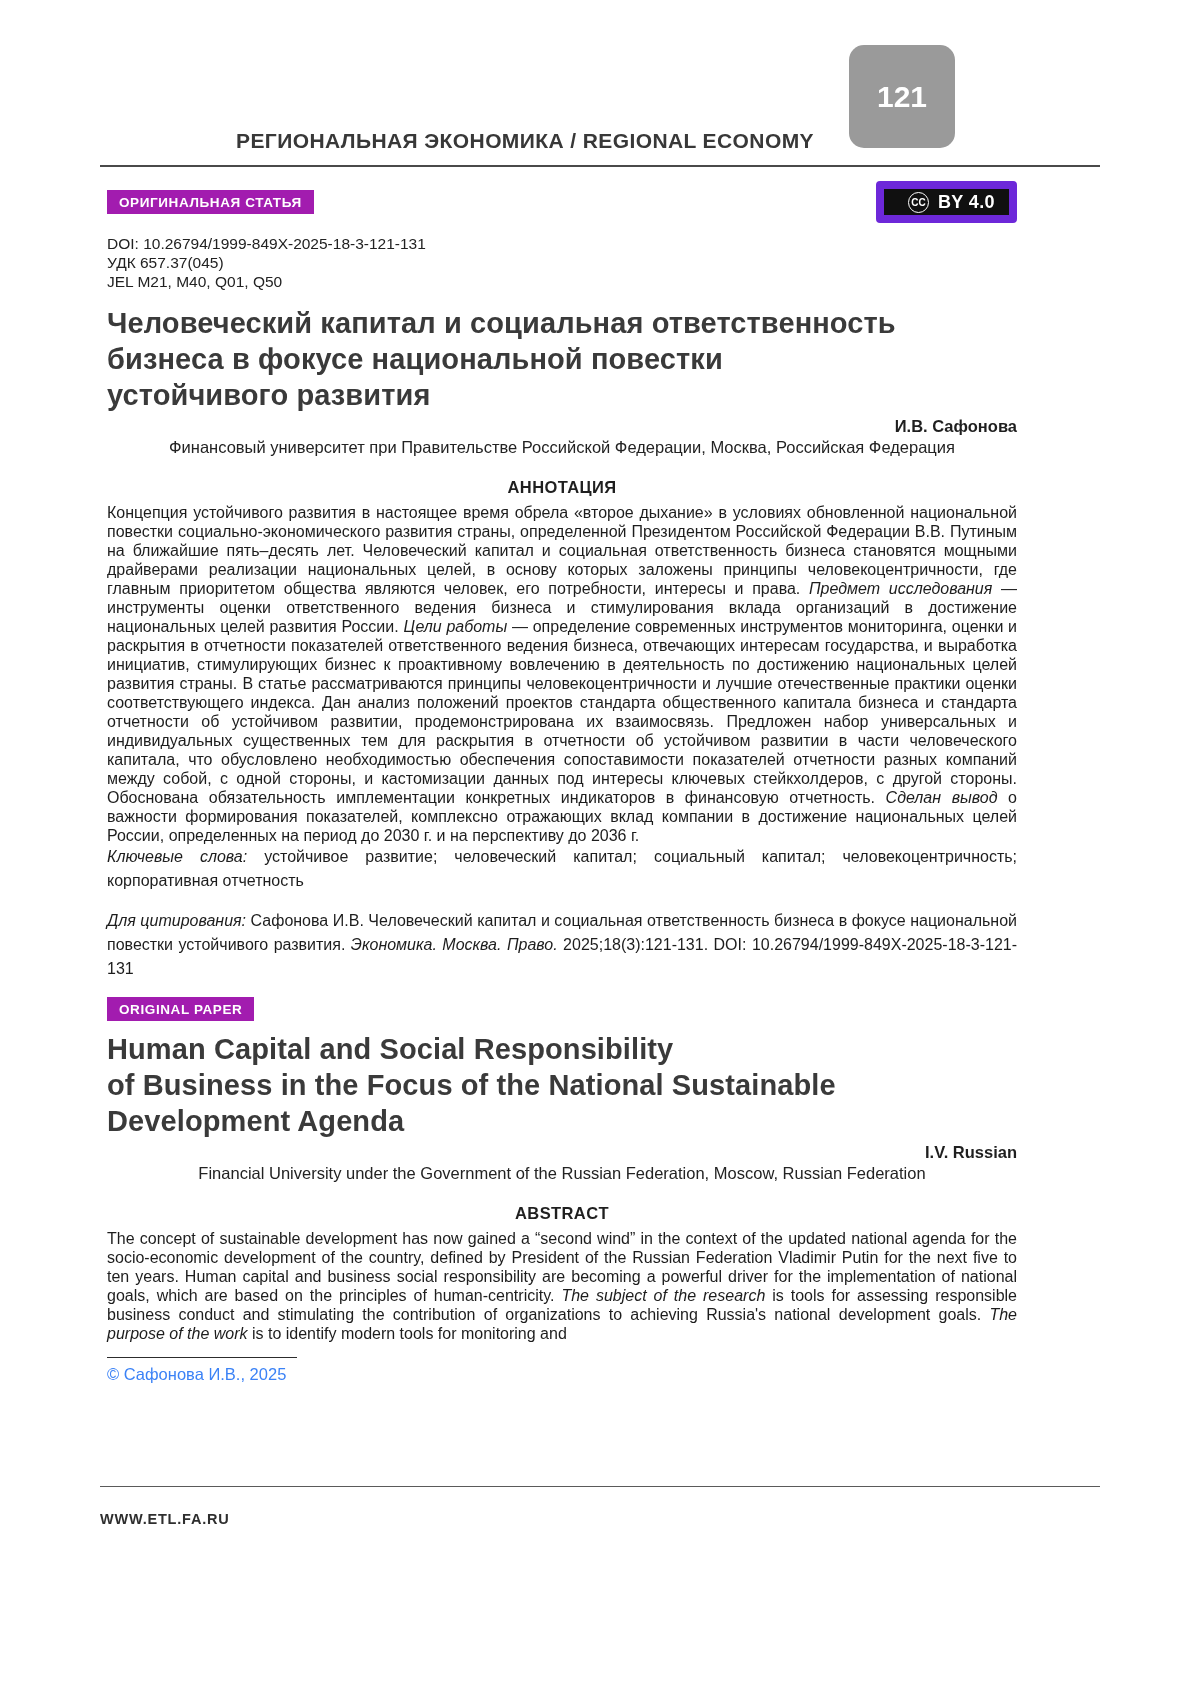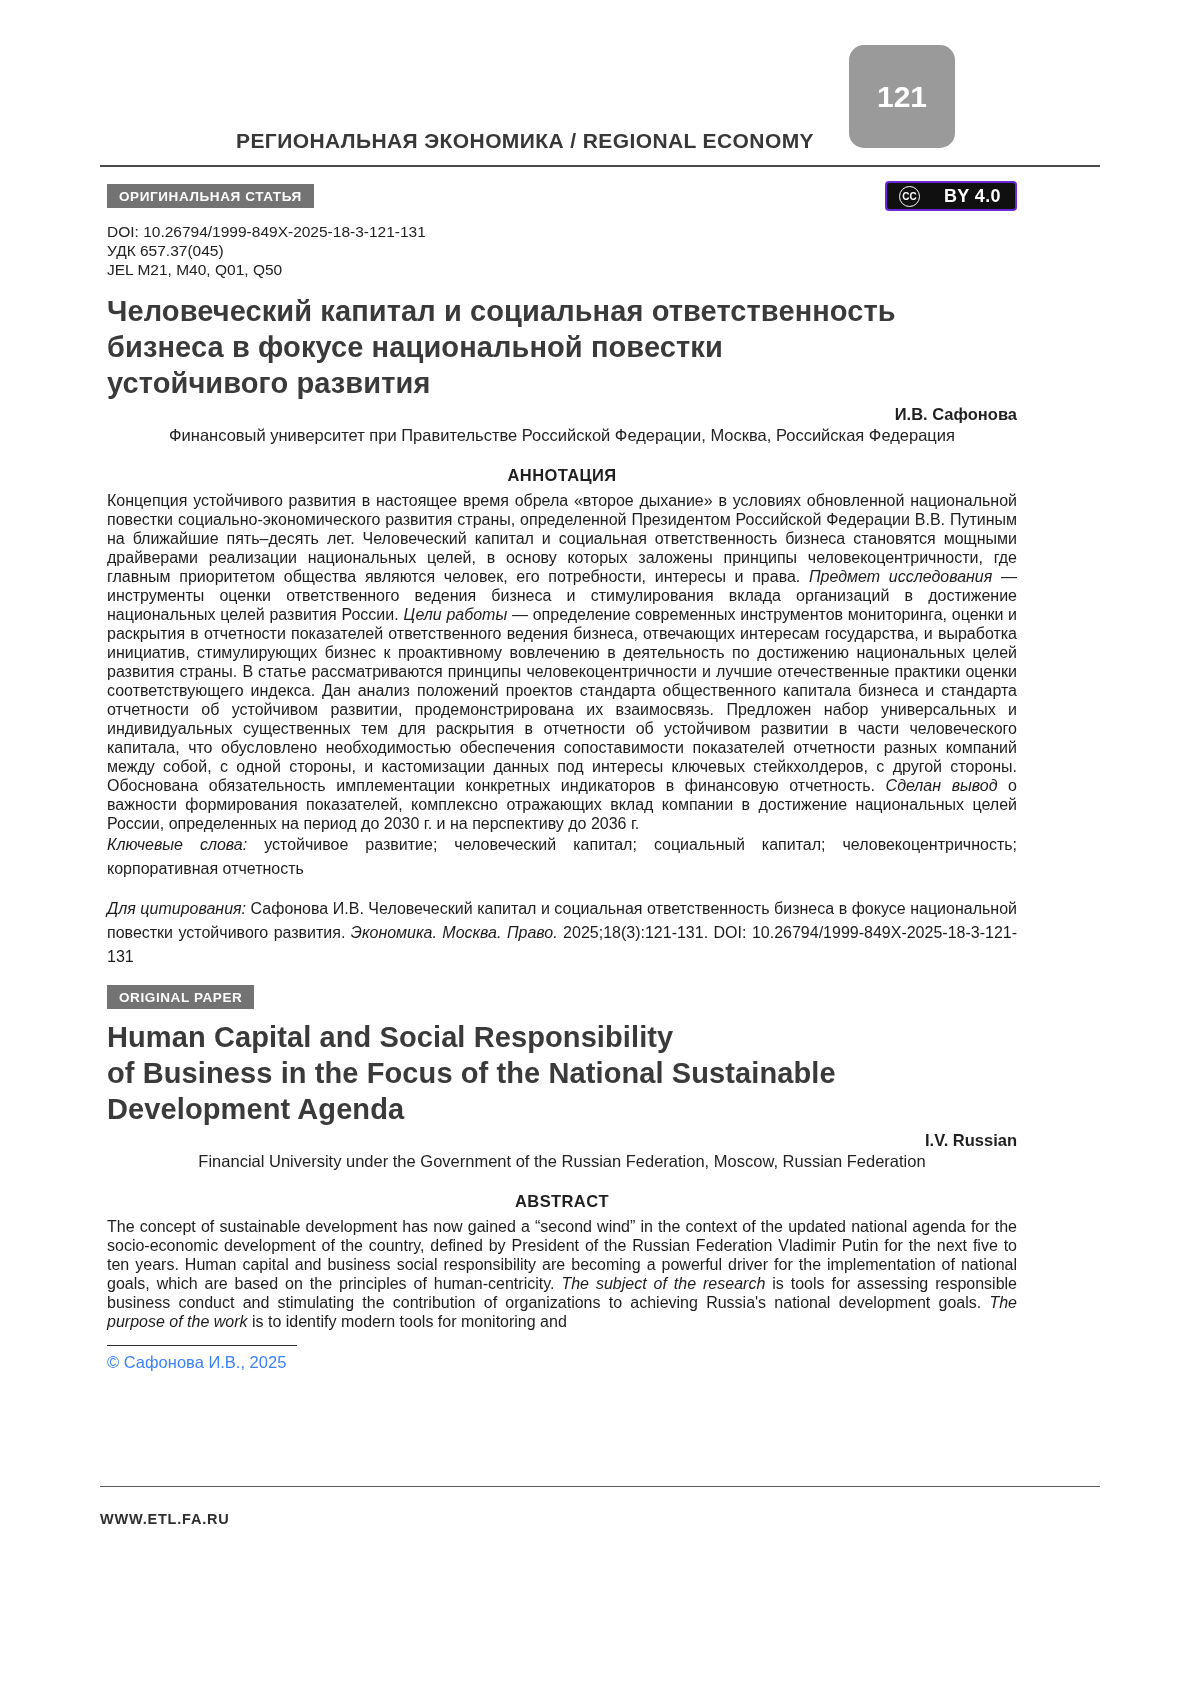--- a/index.html
+++ b/index.html
@@ -26,29 +26,29 @@
   .pagenum-box {
     position:absolute; top:45px; left:849px; width:106px; height:103px;
     background:#9a9a9a; color:#ffffff;
     display:flex; align-items:center; justify-content:center;
     font-size:30px; font-weight:700;border-radius:15px;
   }
 
   
   .badge-row { margin-top:14px; display:flex; justify-content:space-between; align-items:center; }
   .type-badge {
-    display:inline-block; background:#737373; color:#ffffff;
+    display:inline-block; background:#a21caf; color:#ffffff;
     font-size:13.5px; font-weight:700; letter-spacing:.6px;
     padding:5px 12px 4px 12px;
   }
   .cc-badge {
-    display:inline-flex; align-items:center; gap:24px;
+    display:inline-flex; align-items:center; gap:9px;
     background:#101010; color:#ffffff;
-    border:2px solid #6d28d9; border-radius:4px;
-    padding:2px 14px 2px 12px; height:22px; box-sizing:content-box;
+    border:8px solid #6d28d9; border-radius:4px;
+    padding:2px 14px 2px 24px; height:22px; box-sizing:content-box;
   }
   .cc-circle {
     width:19px; height:19px; border:1.6px solid #ffffff; border-radius:50%;
     display:flex; align-items:center; justify-content:center;
     font-size:10px; font-weight:700; color:#ffffff;
   }
   .cc-text { font-size:18px; font-weight:700; letter-spacing:.4px;text-align:right; }
 
   
   .meta-block { margin-top:11px; font-size:15.5px; line-height:19px; color:#222; }

